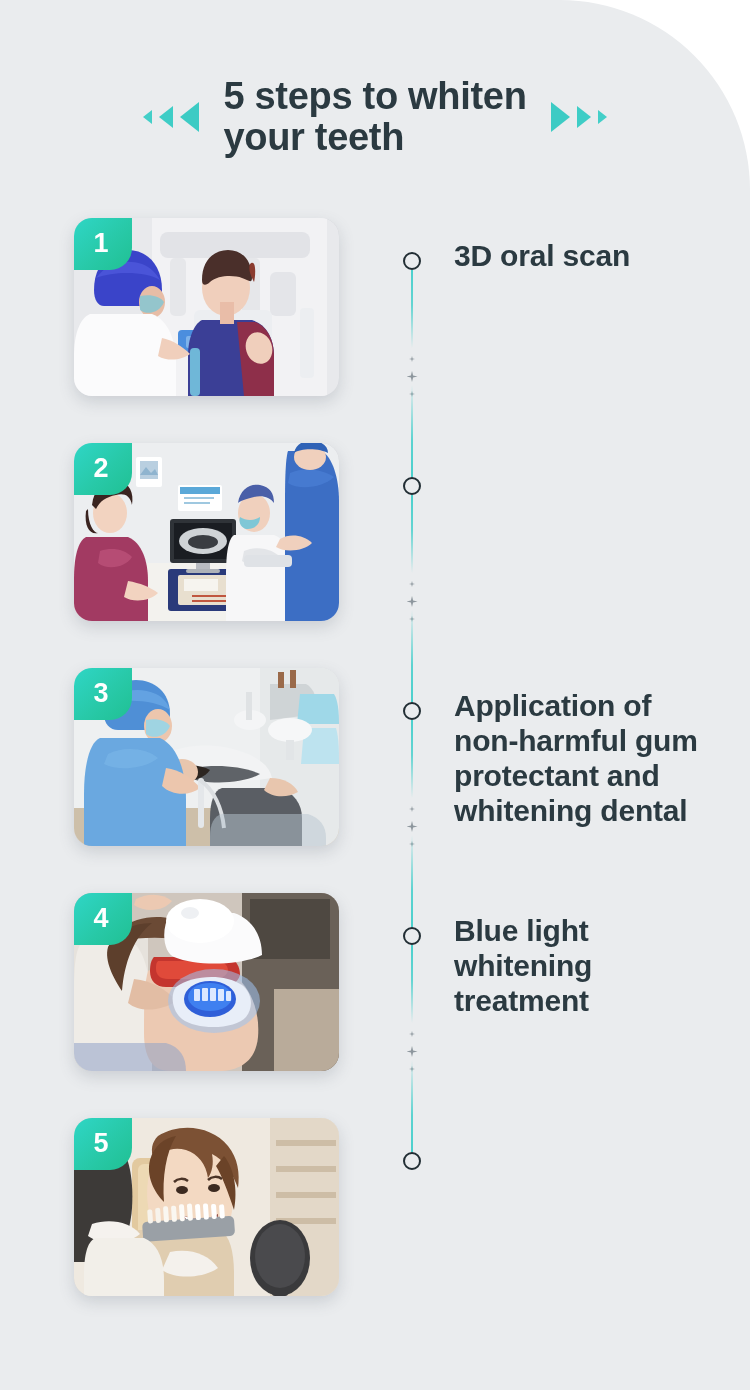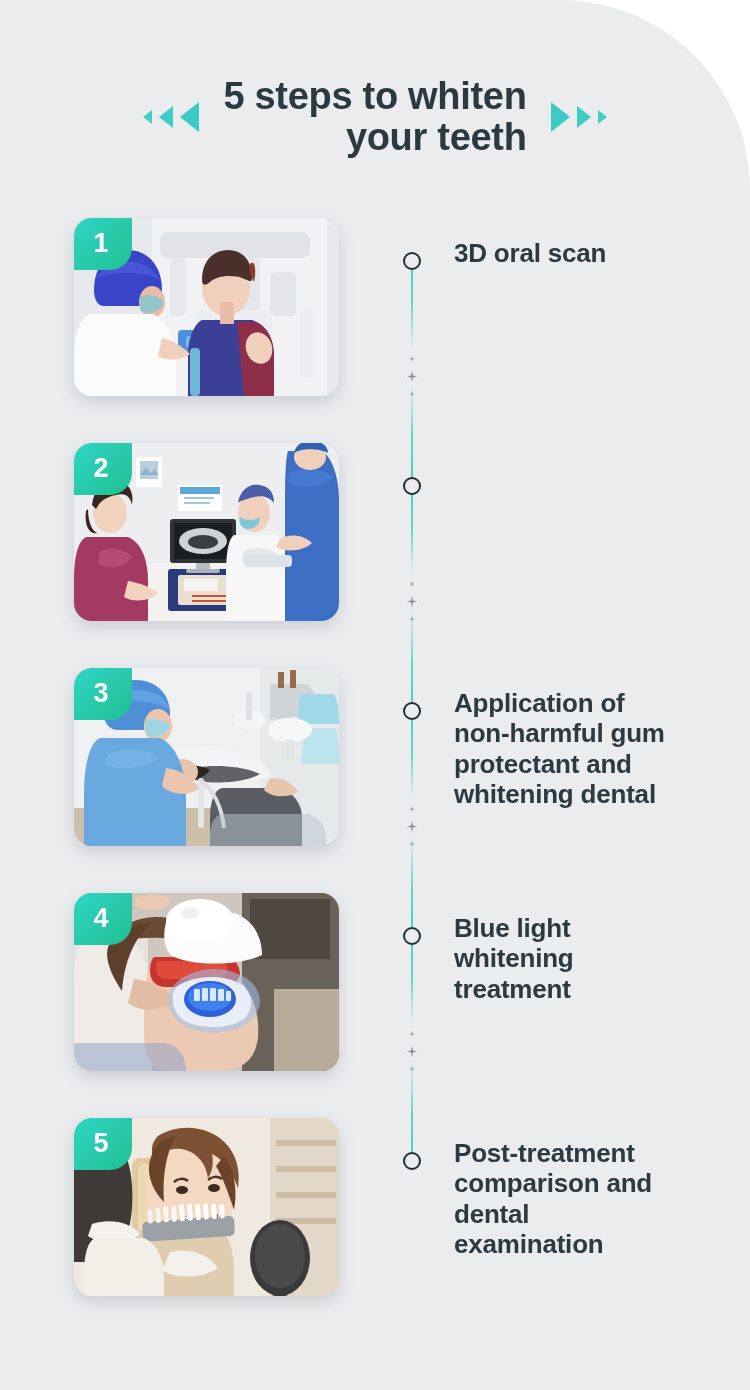--- a/index.html
+++ b/index.html
@@ -54,21 +54,21 @@
   
   .tri.r1 { border-top:15px solid transparent; border-bottom:15px solid transparent; border-left:19px solid #3ccbc4; }
   .tri.r2 { border-top:11px solid transparent; border-bottom:11px solid transparent; border-left:14px solid #3ecdc6; }
   .tri.r3 { border-top:7px  solid transparent; border-bottom:7px  solid transparent; border-left:9px  solid #43cfc8; }
 
   #title {
     font-size:38px;
     font-weight:bold;
     line-height:1.08;
     color:#2b3a41;
-    text-align:right;
+    text-align:left;
     letter-spacing:-0.3px;
     white-space:pre-line;
     flex:0 0 auto;
   }
 
   
   #steps {
     position:absolute;
     left:0; top:196px;
     width:750px;
@@ -173,21 +173,21 @@
   .spark.md {
     width:11px; height:11px;
     clip-path:polygon(50% 0%,60% 40%,100% 50%,60% 60%,50% 100%,40% 60%,0% 50%,40% 40%);
   }
 
   
   .step-text {
     flex:1 1 auto;
     margin-top:42px;
     padding-right:28px;
-    font-size:26px;
+    font-size:30px;
     font-weight:bold;
     line-height:1.17;
     color:#2b3a41;
     letter-spacing:-0.2px;
     white-space:pre-line;
   }
 </style>
 </head>
 <body>
 
@@ -484,20 +484,16 @@
         <div class="badge">
           <span>5</span>
         </div>
       </div>
 
       <div class="tl">
         <div class="tl-line up"></div>
         <div class="dot"></div>
       </div>
 
-      <div class="step-text">Post-treatment
-comparison and
-dental
-examination</div>
     </div>
 
   </div>
 </div>
 
 </body></html>

